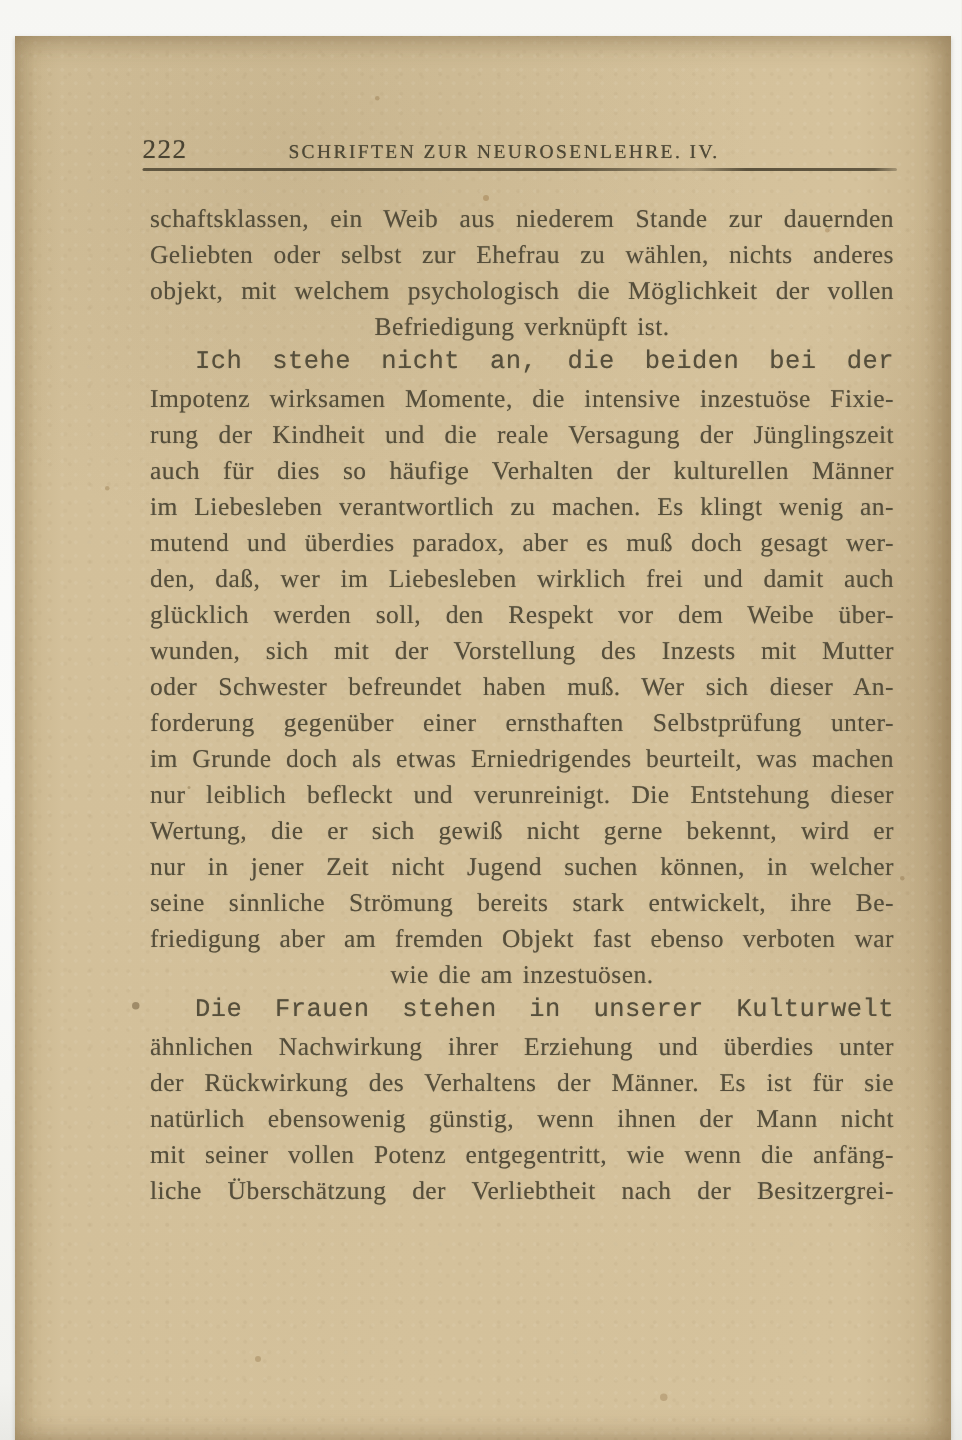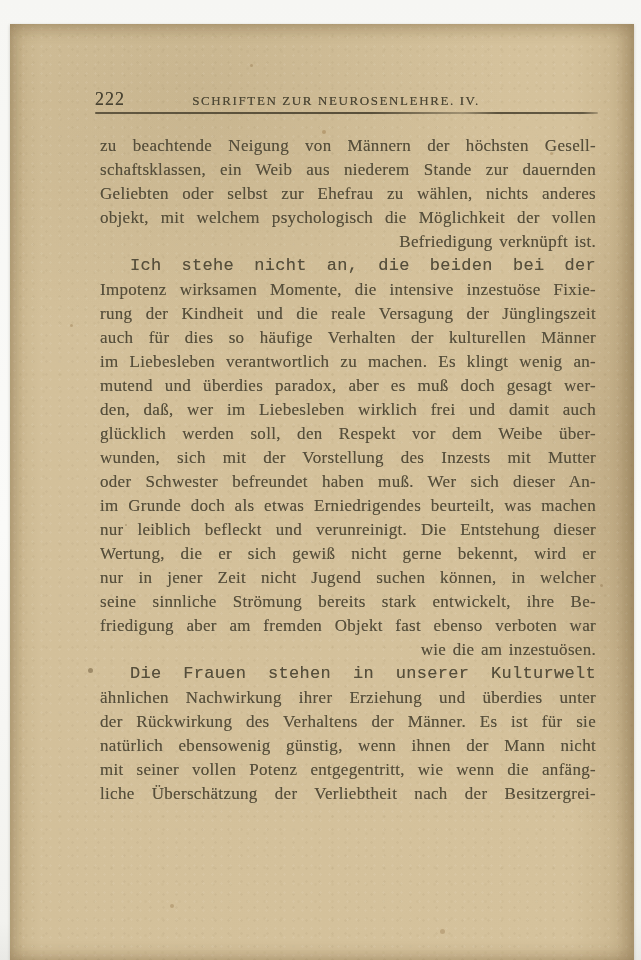--- a/index.html
+++ b/index.html
@@ -91,55 +91,55 @@
     letter-spacing: 0.3px;
     word-spacing: 2px;
     text-shadow: 0 0 0.6px rgba(85,78,59,0.55);
   }
   .line {
     height: 24px;
     overflow: hidden;
     text-align: justify;
   }
   .line::after { content: ""; display: inline-block; width: 100%; }
-  .line.last { text-align: right; }
+  .line.last { text-align: center; }
   .line.last::after { content: none; }
   .line.indent { text-indent: 30px; font-family: Liberation Mono, monospace; }
 </style>
 </head>
 <body>
 
 <div class="backdrop"></div>
 
 <div class="page">
   <div class="header">
     <span class="page-number">222</span>
     <span class="running-title">SCHRIFTEN ZUR NEUROSENLEHRE. IV.</span>
   </div>
   <div class="header-rule"></div>
 
   <div class="body-text">
       <div>
-        <div class="line">zu beachtende Neigung von Männern der höchsten Gesell-</div>
         <div class="line">schaftsklassen, ein Weib aus niederem Stande zur dauernden</div>
         <div class="line">Geliebten oder selbst zur Ehefrau zu wählen, nichts anderes</div>
         <div class="line">objekt, mit welchem psychologisch die Möglichkeit der vollen</div>
         <div class="line last">Befriedigung verknüpft ist.</div>
       </div>
       <div>
         <div class="line indent">Ich stehe nicht an, die beiden bei der echten psychischen</div>
         <div class="line">Impotenz wirksamen Momente, die intensive inzestuöse Fixie-</div>
         <div class="line">rung der Kindheit und die reale Versagung der Jünglingszeit</div>
         <div class="line">auch für dies so häufige Verhalten der kulturellen Männer</div>
         <div class="line">im Liebesleben verantwortlich zu machen. Es klingt wenig an-</div>
         <div class="line">mutend und überdies paradox, aber es muß doch gesagt wer-</div>
         <div class="line">den, daß, wer im Liebesleben wirklich frei und damit auch</div>
         <div class="line">glücklich werden soll, den Respekt vor dem Weibe über-</div>
         <div class="line">wunden, sich mit der Vorstellung des Inzests mit Mutter</div>
         <div class="line">oder Schwester befreundet haben muß. Wer sich dieser An-</div>
+        <div class="line">forderung gegenüber einer ernsthaften Selbstprüfung unter-</div>
         <div class="line">im Grunde doch als etwas Erniedrigendes beurteilt, was machen</div>
         <div class="line">nur leiblich befleckt und verunreinigt. Die Entstehung dieser</div>
         <div class="line">Wertung, die er sich gewiß nicht gerne bekennt, wird er</div>
         <div class="line">nur in jener Zeit nicht Jugend suchen können, in welcher</div>
         <div class="line">seine sinnliche Strömung bereits stark entwickelt, ihre Be-</div>
         <div class="line">friedigung aber am fremden Objekt fast ebenso verboten war</div>
         <div class="line last">wie die am inzestuösen.</div>
       </div>
       <div>
         <div class="line indent">Die Frauen stehen in unserer Kulturwelt unter einer</div>

